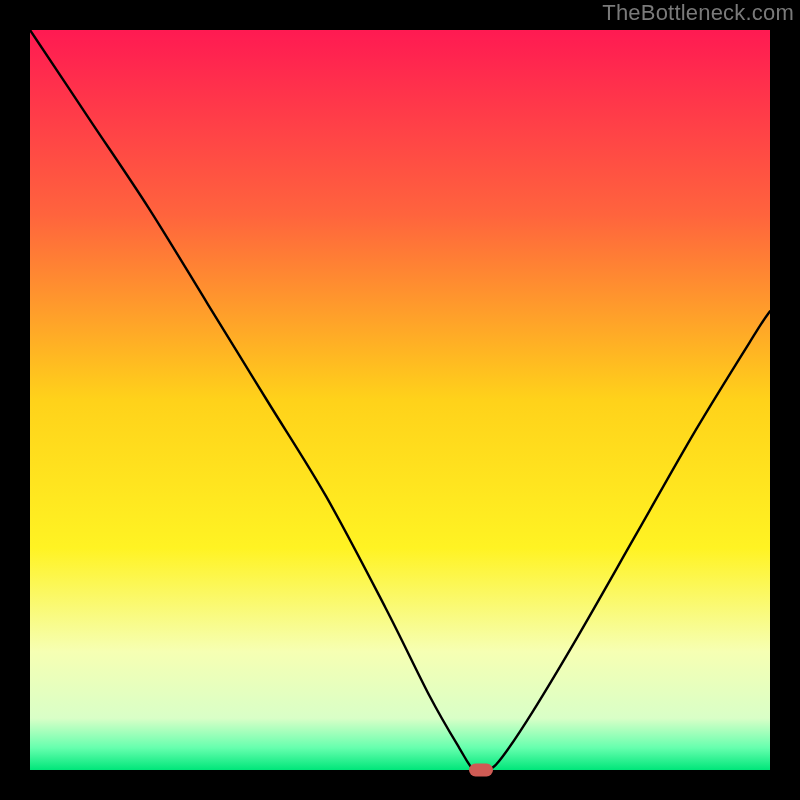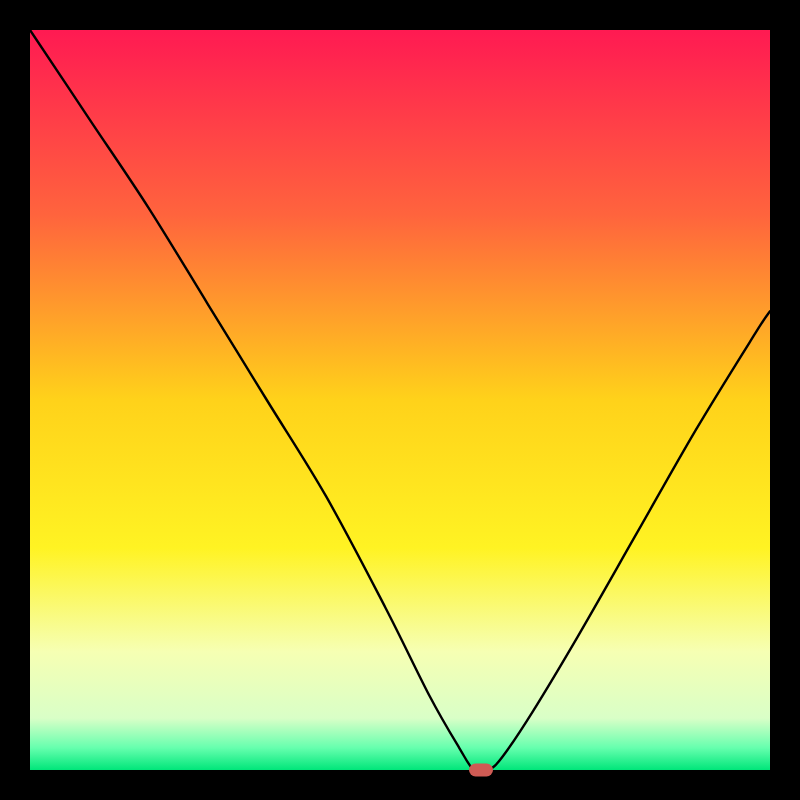--- a/index.html
+++ b/index.html
@@ -48,20 +48,21 @@
     transform: translate(-50%, -50%);
     z-index: 4;
     pointer-events: none;
   }
 </style>
 </head>
 <body>
 
 <div class="frame">
 
+  <div class="watermark">TheBottleneck.com</div>
 
   <div class="plot">
     <svg viewBox="0 0 740 740" preserveAspectRatio="none">
       <defs>
         <linearGradient id="bg-grad" x1="0" y1="0" x2="0" y2="1">
         <stop offset="0%" stop-color="#ff1a52"></stop>
             <stop offset="25%" stop-color="#ff643d"></stop>
             <stop offset="50%" stop-color="#ffd21a"></stop>
             <stop offset="70%" stop-color="#fff323"></stop>
             <stop offset="84%" stop-color="#f6ffb3"></stop>

